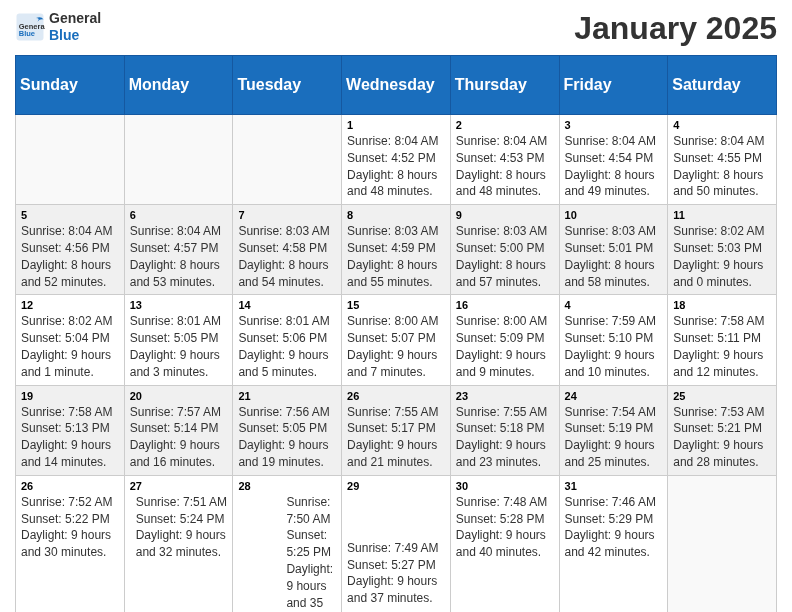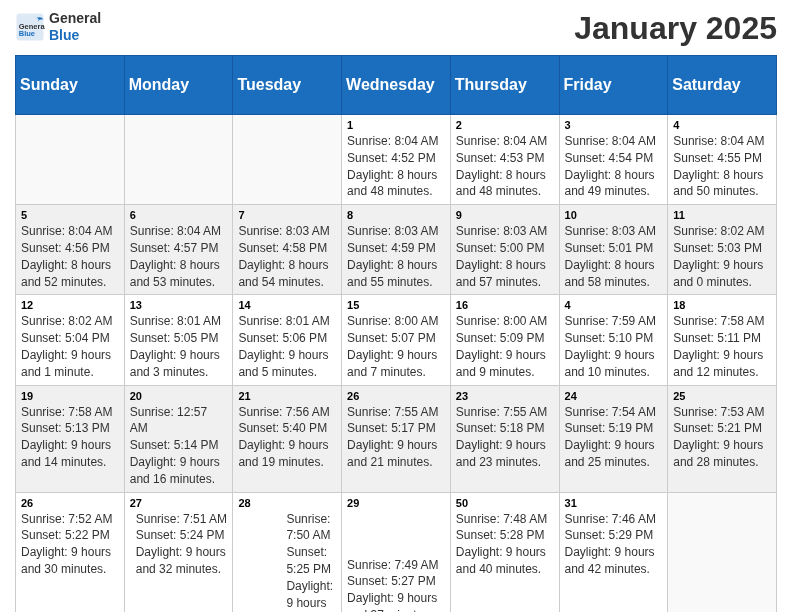--- a/index.html
+++ b/index.html
@@ -266,29 +266,29 @@
       <tr class="row-gray">
         <td>
           <div class="day-number">19</div>
           <div class="day-info" style="white-space: pre-line;">Sunrise: 7:58 AM
 Sunset: 5:13 PM
 Daylight: 9 hours
 and 14 minutes.</div>
         </td>
         <td>
           <div class="day-number">20</div>
-          <div class="day-info" style="white-space: pre-line;">Sunrise: 12:57 AM
+          <div class="day-info" style="white-space: pre-line;">Sunrise: 7:57 AM
 Sunset: 5:14 PM
 Daylight: 9 hours
 and 16 minutes.</div>
         </td>
         <td>
           <div class="day-number">21</div>
           <div class="day-info" style="white-space: pre-line;">Sunrise: 7:56 AM
-Sunset: 5:40 PM
+Sunset: 5:05 PM
 Daylight: 9 hours
 and 19 minutes.</div>
         </td>
         <td>
           <div class="day-number">26</div>
           <div class="day-info" style="white-space: pre-line;">Sunrise: 7:55 AM
 Sunset: 5:17 PM
 Daylight: 9 hours
 and 21 minutes.</div>
         </td>
@@ -337,21 +337,21 @@
 and 35 minutes.</div>
         </td>
         <td>
           <div class="day-number">29</div>
           <div class="day-info" style="white-space: pre-line; margin-top: 48px;">Sunrise: 7:49 AM
 Sunset: 5:27 PM
 Daylight: 9 hours
 and 37 minutes.</div>
         </td>
         <td>
-          <div class="day-number">50</div>
+          <div class="day-number">30</div>
           <div class="day-info" style="white-space: pre-line;">Sunrise: 7:48 AM
 Sunset: 5:28 PM
 Daylight: 9 hours
 and 40 minutes.</div>
         </td>
         <td>
           <div class="day-number">31</div>
           <div class="day-info" style="white-space: pre-line;">Sunrise: 7:46 AM
 Sunset: 5:29 PM
 Daylight: 9 hours

